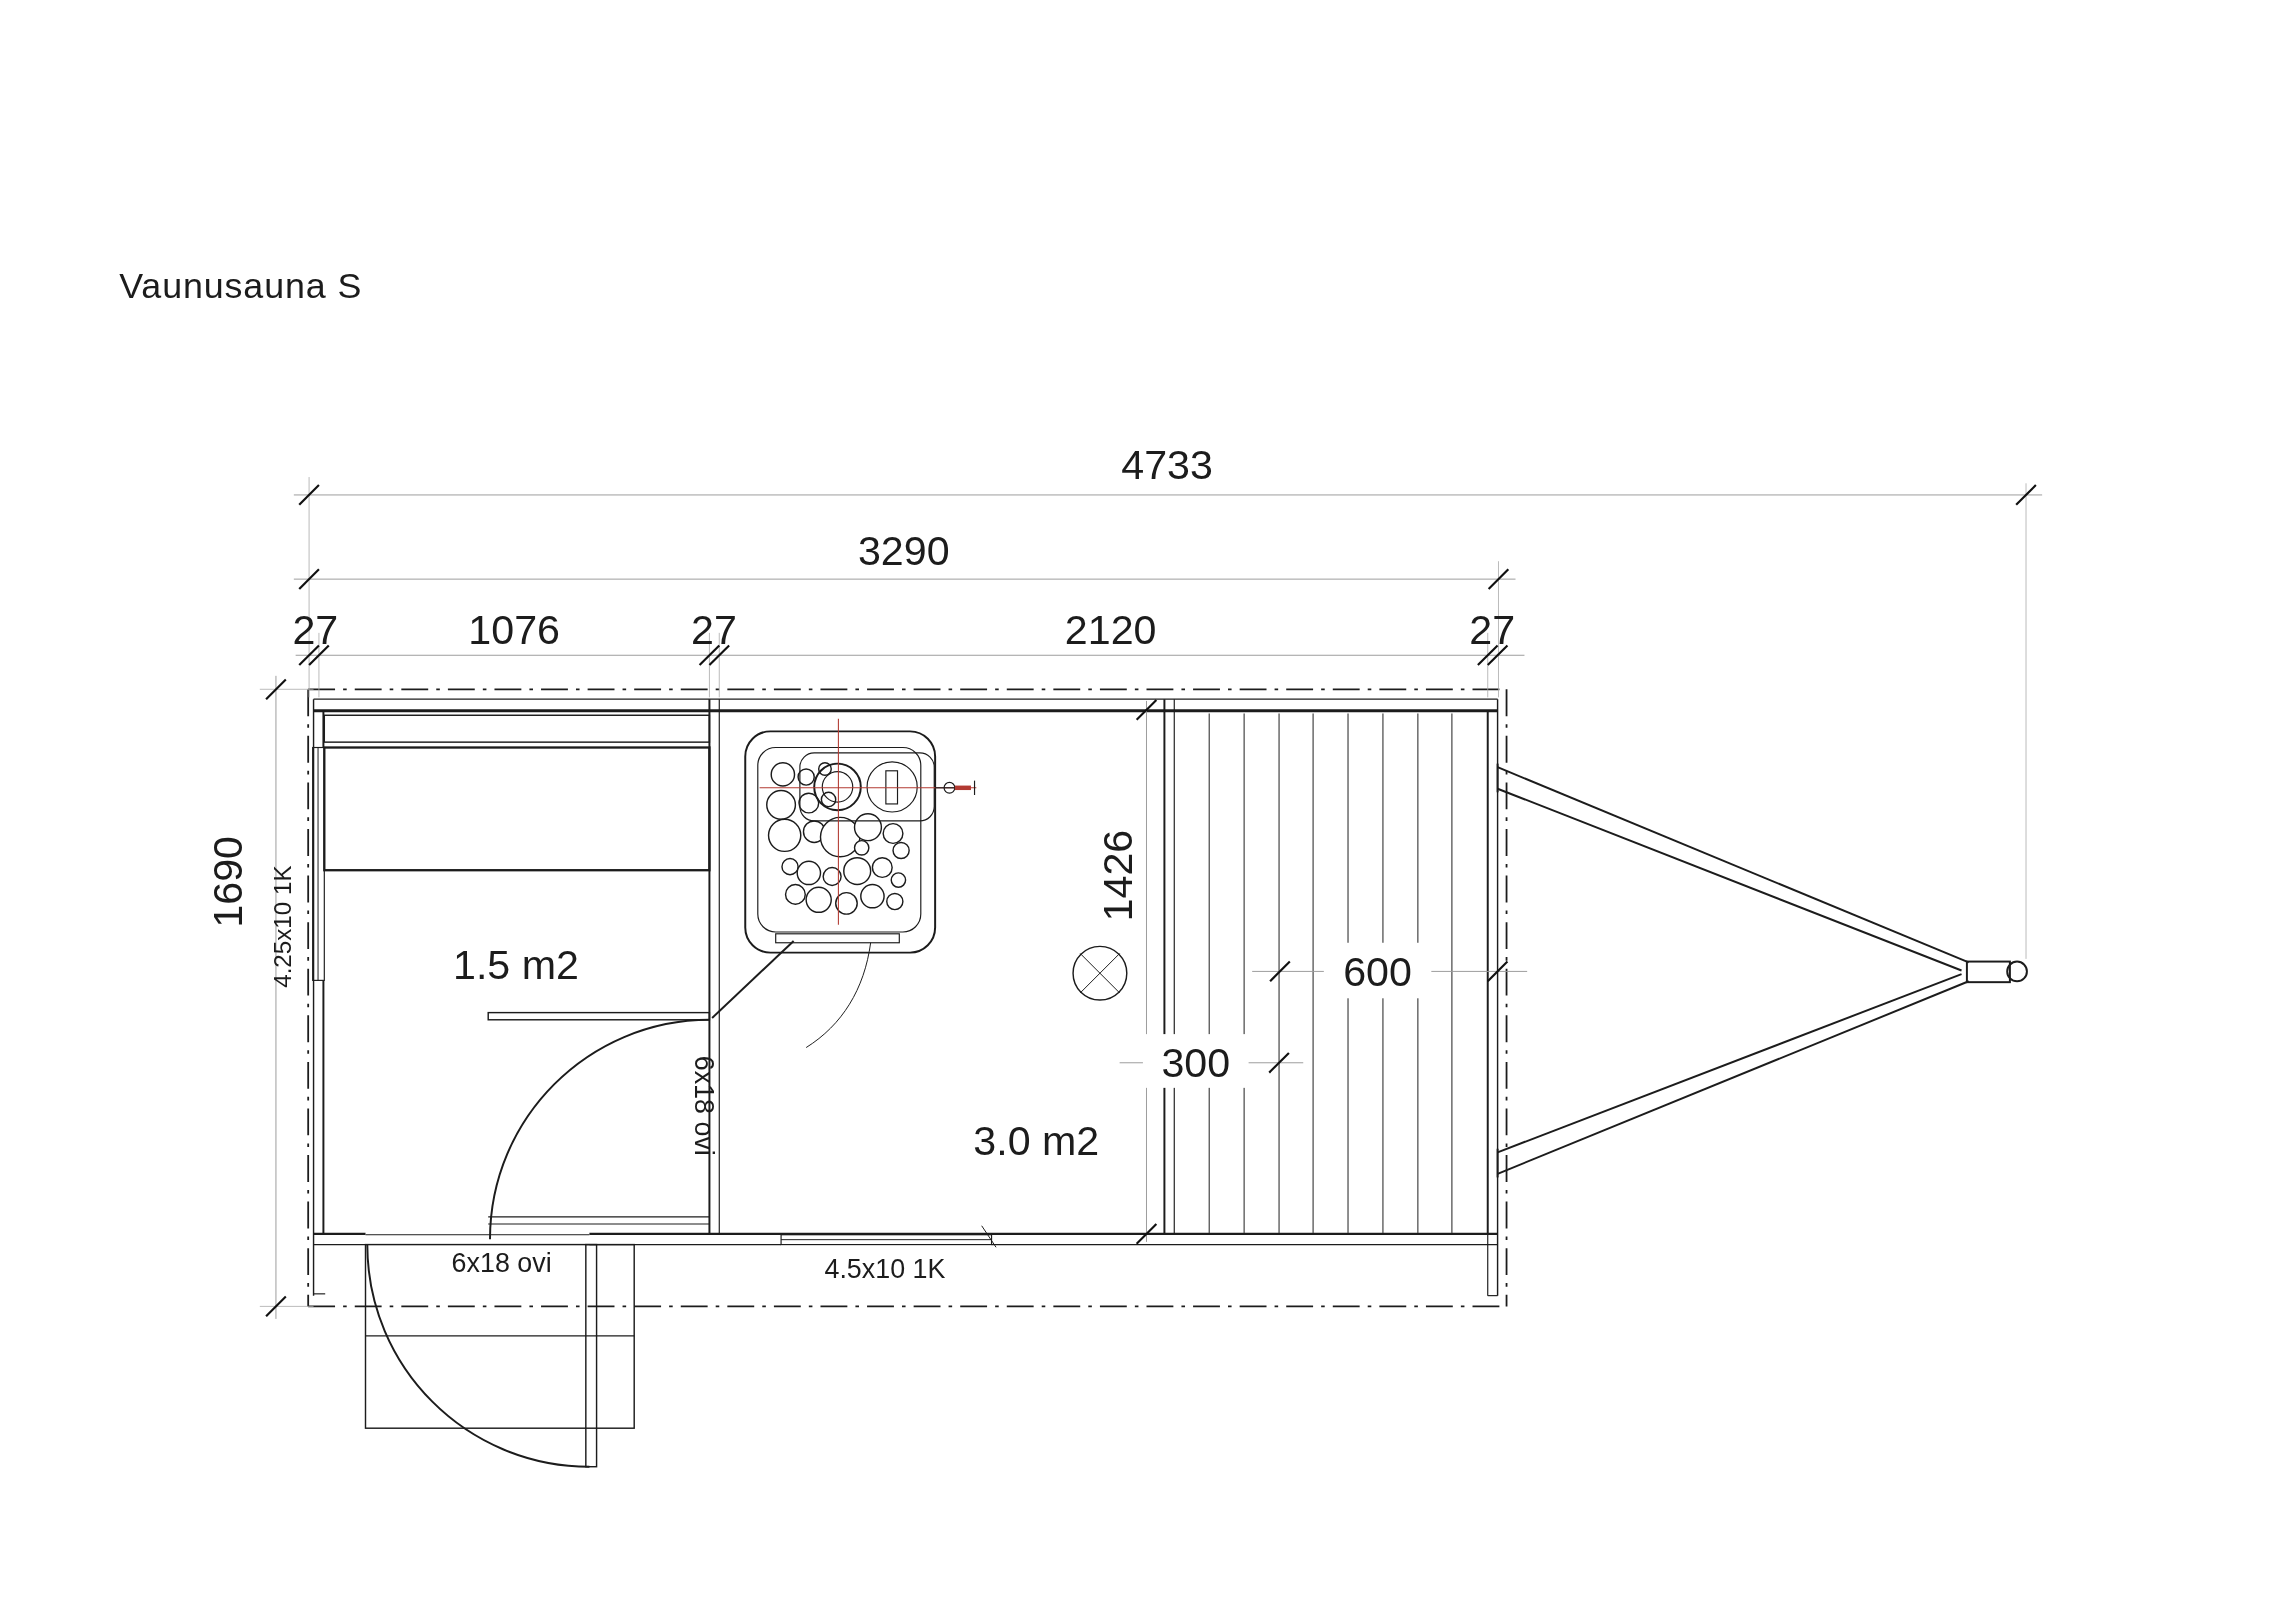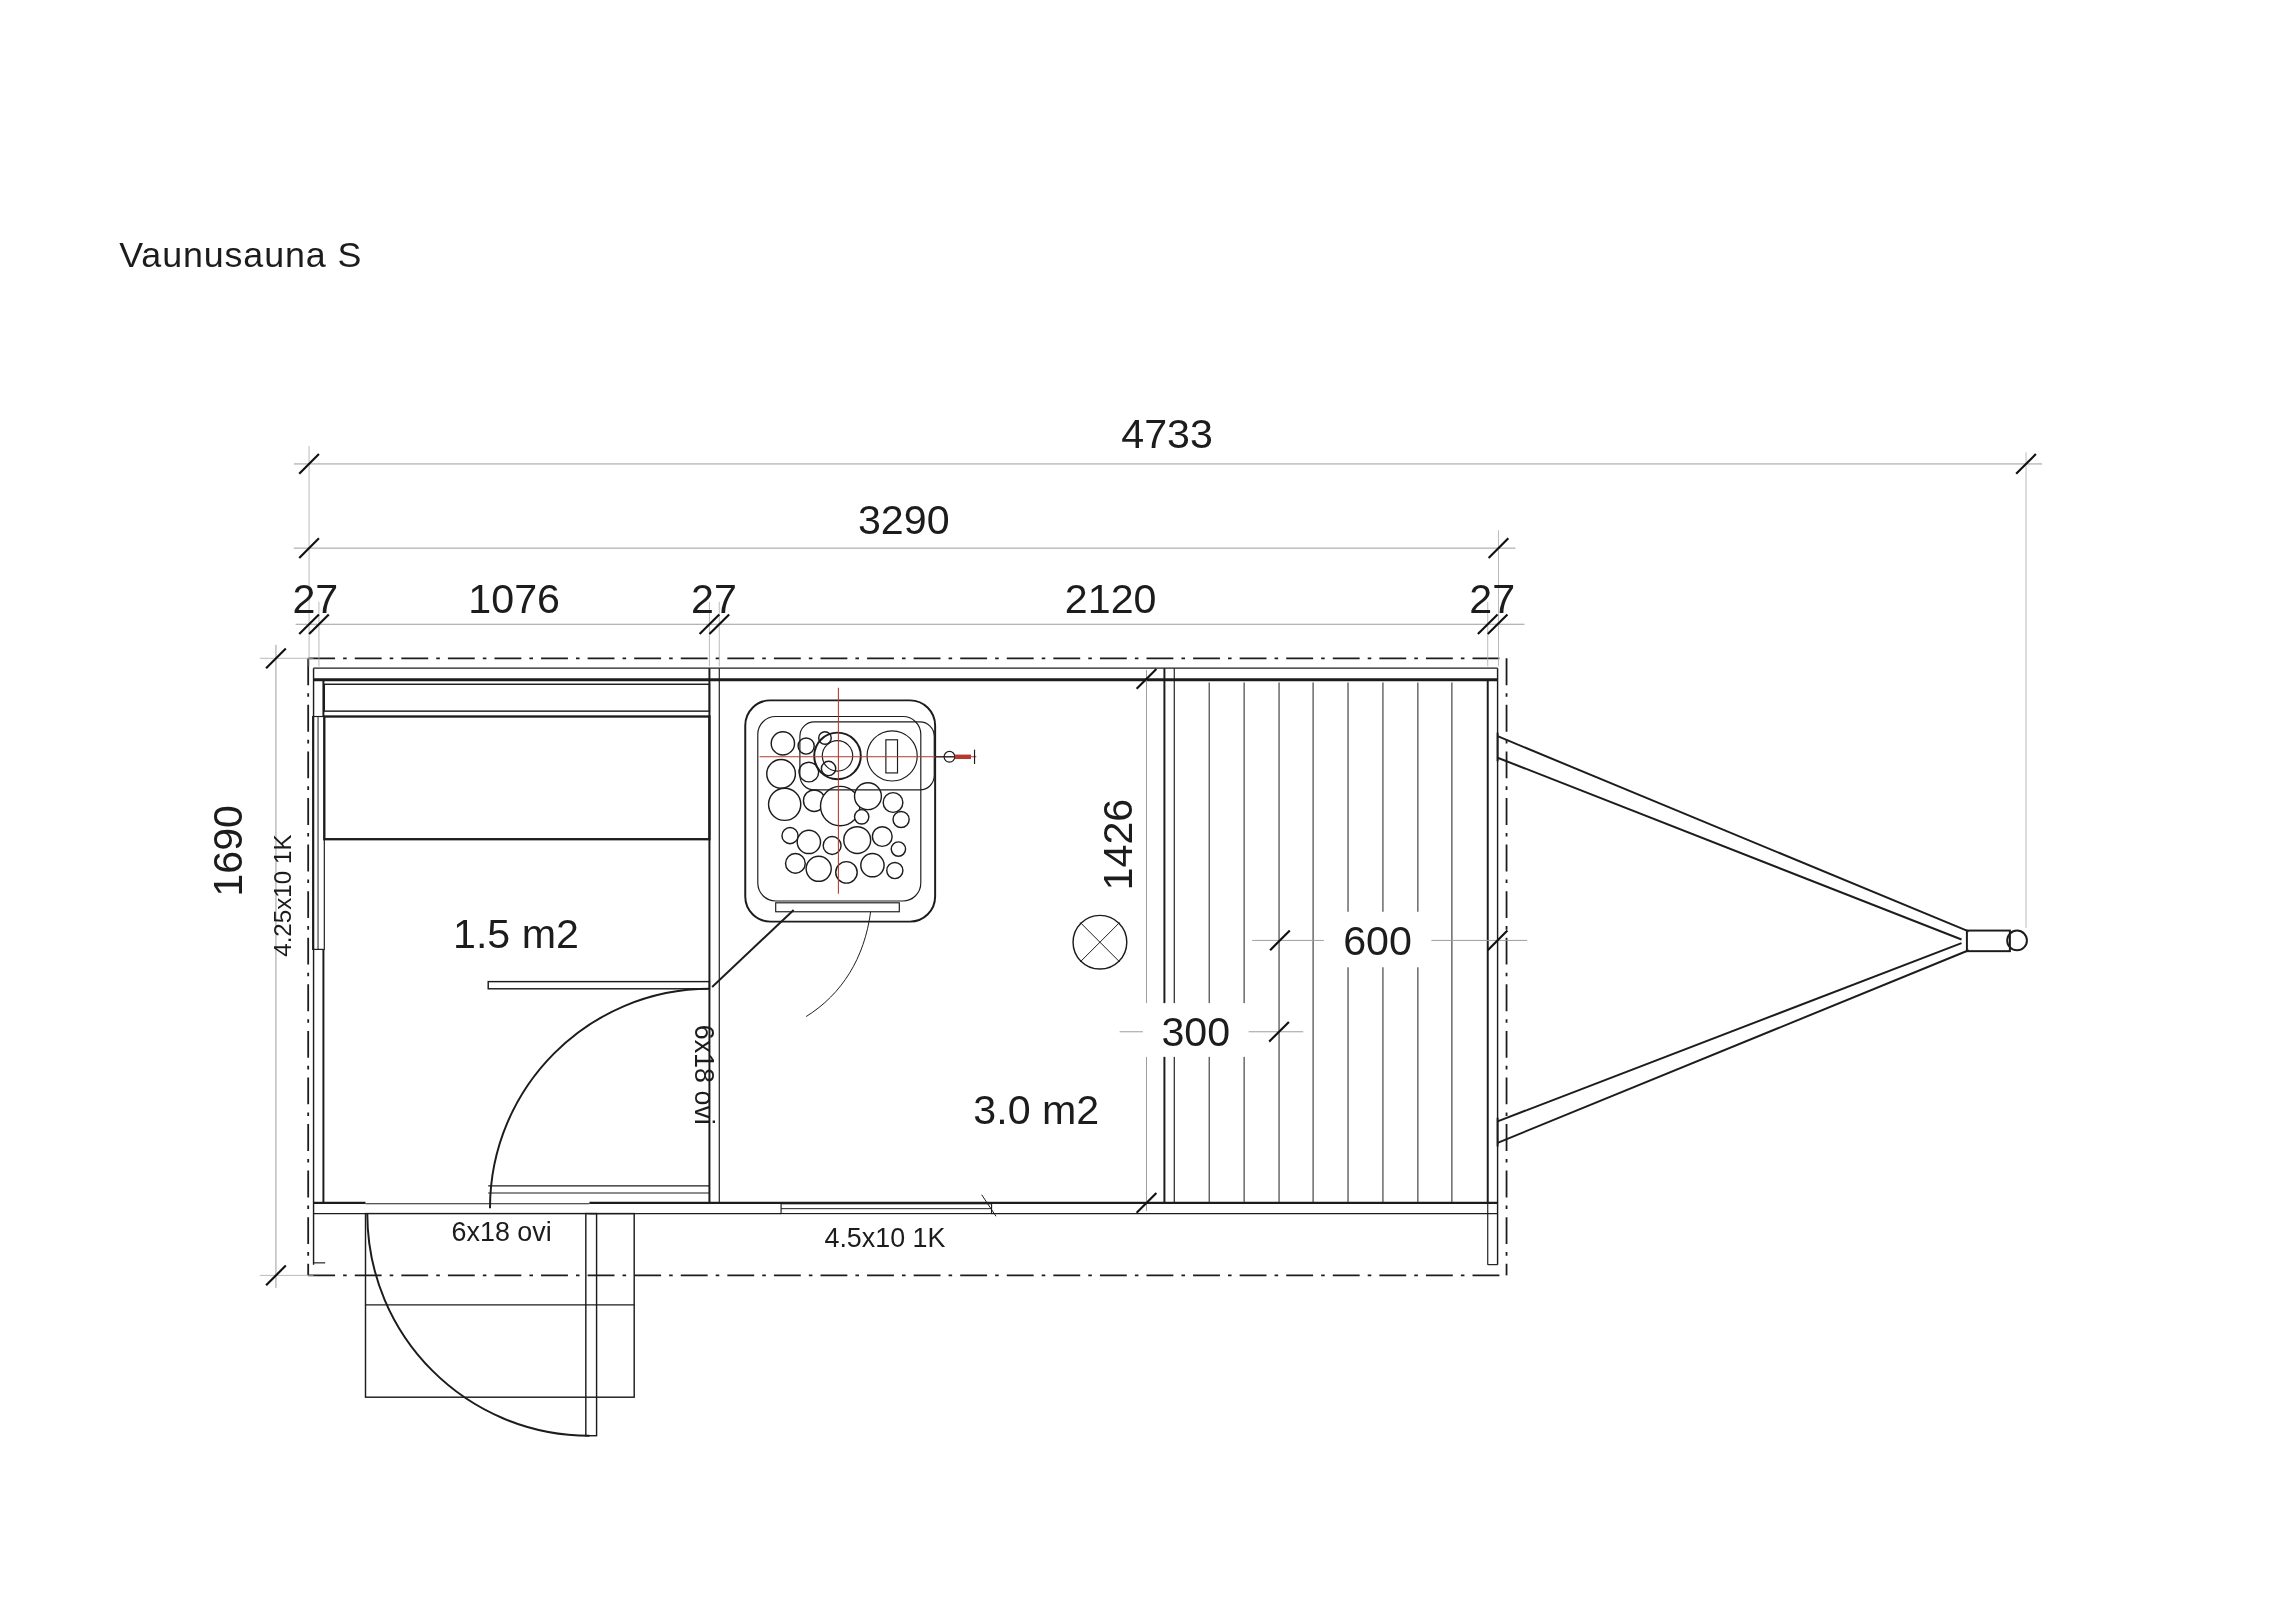--- a/index.html
+++ b/index.html
@@ -1,16 +1,16 @@
 <!DOCTYPE html>
 <html style="font-size:14.3px"><head>
 <meta charset="utf-8">
 <style>
   html,body{margin:0;padding:0;background:#ffffff;}
-  .page{width:2293px;height:1450px;position:relative;background:#fff;}
+  .page{width:2293px;height:1450px;position:relative;background:#fff;margin-top:31px;}
   svg{display:block;}
   svg text{font-family:"Liberation Sans",sans-serif;fill:#1c1c1c;font-weight:400;}
   .t-title{font-size:40px;letter-spacing:1px;}
   .t-dim{font-size:46px;}
   .t-room{font-size:46px;}
   .t-small{font-size:30px;}
   .t-win{font-size:27px;}
   .w16{stroke:#1c1c1c;stroke-width:1.6;fill:none}
   .w13{stroke:#1c1c1c;stroke-width:1.3;fill:none}
   .w11{stroke:#1c1c1c;stroke-width:1.1;fill:none}

